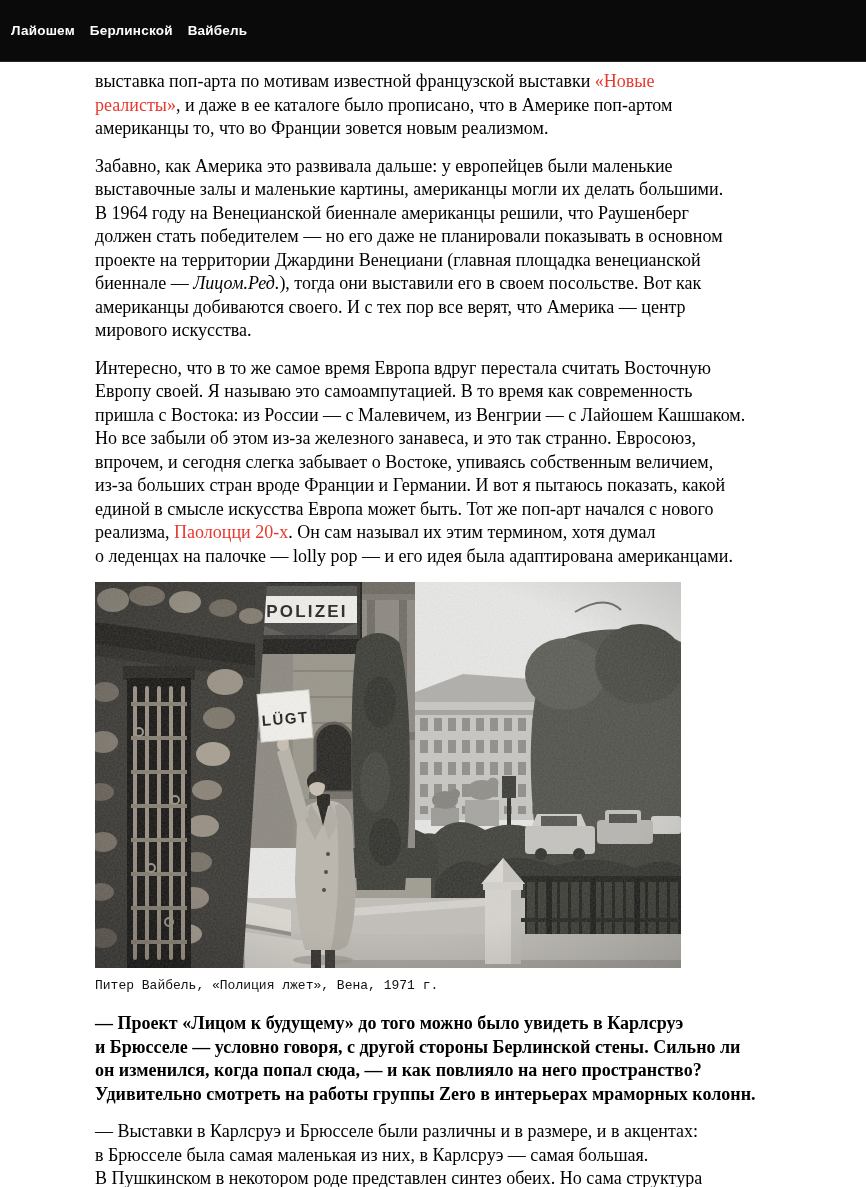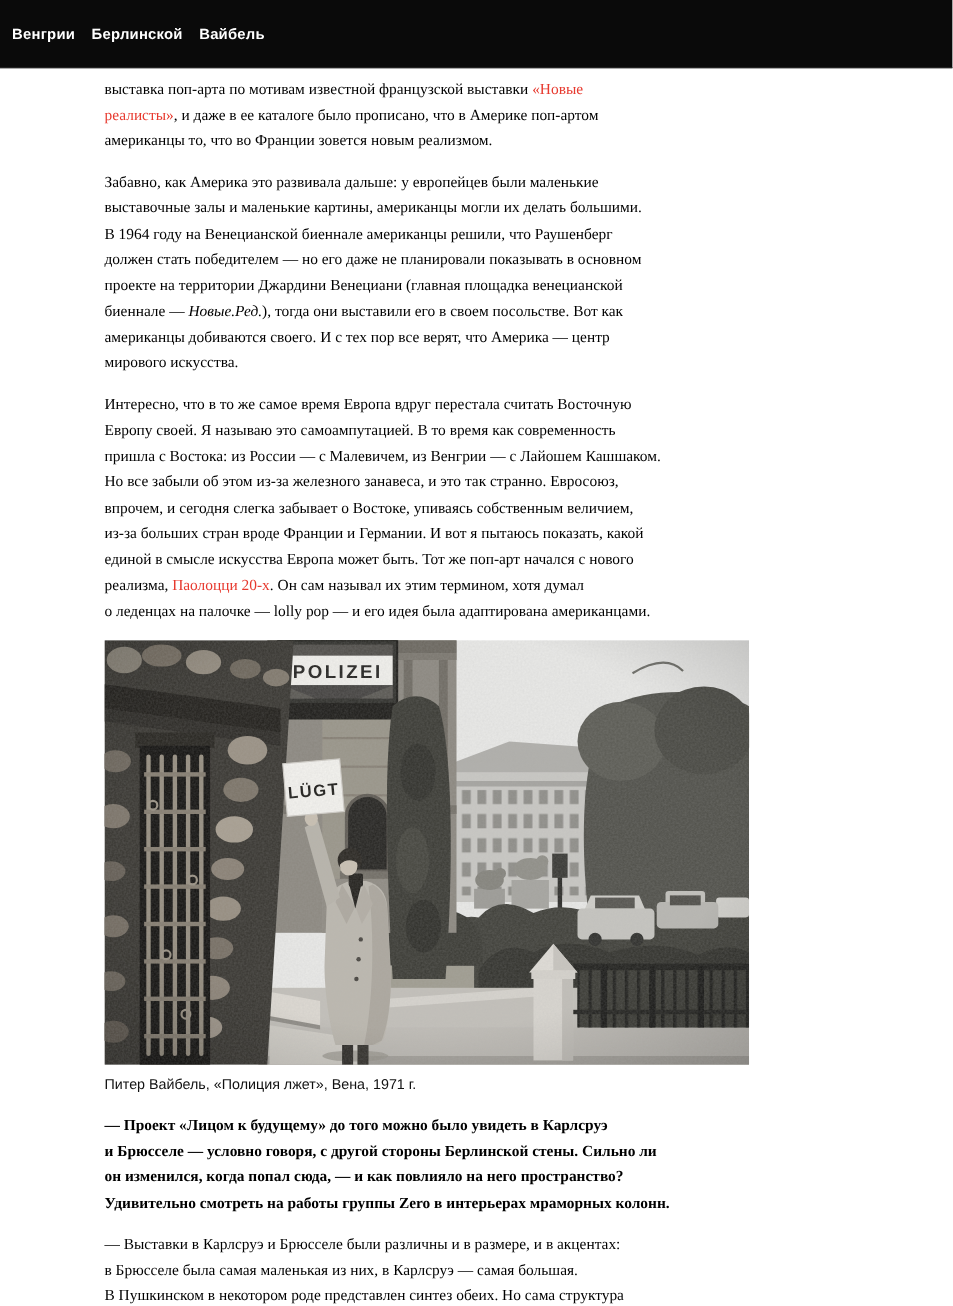--- a/index.html
+++ b/index.html
@@ -13,53 +13,53 @@
     display:flex;align-items:center;gap:15px;
     padding-left:11px;box-sizing:border-box;border-bottom:1px solid #262626;
   }
   .nav-item{
     font-family:"Liberation Sans",sans-serif;font-weight:700;font-size:13.5px;
     color:#ffffff;text-decoration:none;letter-spacing:.2px;cursor:pointer;
   }
   .content{padding:8px 0 0 95px}
   .para{
     width:681px;margin:0 0 14px 0;
-    font-size:14px;line-height:23.5px;white-space:pre-line;
+    font-size:18px;line-height:23.5px;white-space:pre-line;
   }
   .para.bold{font-weight:700}
   .red-link{color:var(--accent);text-decoration:none;cursor:pointer}
   .ed-note{font-style:italic}
   .photo-figure{margin:14px 0 18px 0;width:586px}
   .photo-figure svg{display:block}
   .caption{
-    font-family:Liberation Sans, sans-serif;font-size:13px;line-height:16px;
+    font-family:Liberation Mono, monospace;font-size:13px;line-height:16px;
     color:#111;margin-top:10px;
   }
 </style>
 </head>
 <body>
 
 <header class="topnav">
-  <a class="nav-item">Венгрии</a>
+  <a class="nav-item">Лайошем</a>
   <a class="nav-item">Берлинской</a>
   <a class="nav-item">Вайбель</a>
 </header>
 
 <main class="content">
 
   <p class="para"><span>выставка поп-арта по мотивам известной французской выставки </span><a class="red-link">«Новые
 реалисты»</a><span>, и даже в ее каталоге было прописано, что в Америке поп-артом
 американцы то, что во Франции зовется новым реализмом.</span></p>
 
   <p class="para"><span>Забавно, как Америка это развивала дальше: у европейцев были маленькие
 выставочные залы и маленькие картины, американцы могли их делать большими.
 В 1964 году на Венецианской биеннале американцы решили, что Раушенберг
 должен стать победителем — но его даже не планировали показывать в основном
 проекте на территории Джардини Венециани (главная площадка венецианской
-биеннале — </span><em class="ed-note">Новые.Ред.</em><span>), тогда они выставили его в своем посольстве. Вот как
+биеннале — </span><em class="ed-note">Лицом.Ред.</em><span>), тогда они выставили его в своем посольстве. Вот как
 американцы добиваются своего. И с тех пор все верят, что Америка — центр
 мирового искусства.</span></p>
 
   <p class="para"><span>Интересно, что в то же самое время Европа вдруг перестала считать Восточную
 Европу своей. Я называю это самоампутацией. В то время как современность
 пришла с Востока: из России — с Малевичем, из Венгрии — с Лайошем Кашшаком.
 Но все забыли об этом из-за железного занавеса, и это так странно. Евросоюз,
 впрочем, и сегодня слегка забывает о Востоке, упиваясь собственным величием,
 из-за больших стран вроде Франции и Германии. И вот я пытаюсь показать, какой
 единой в смысле искусства Европа может быть. Тот же поп-арт начался с нового

